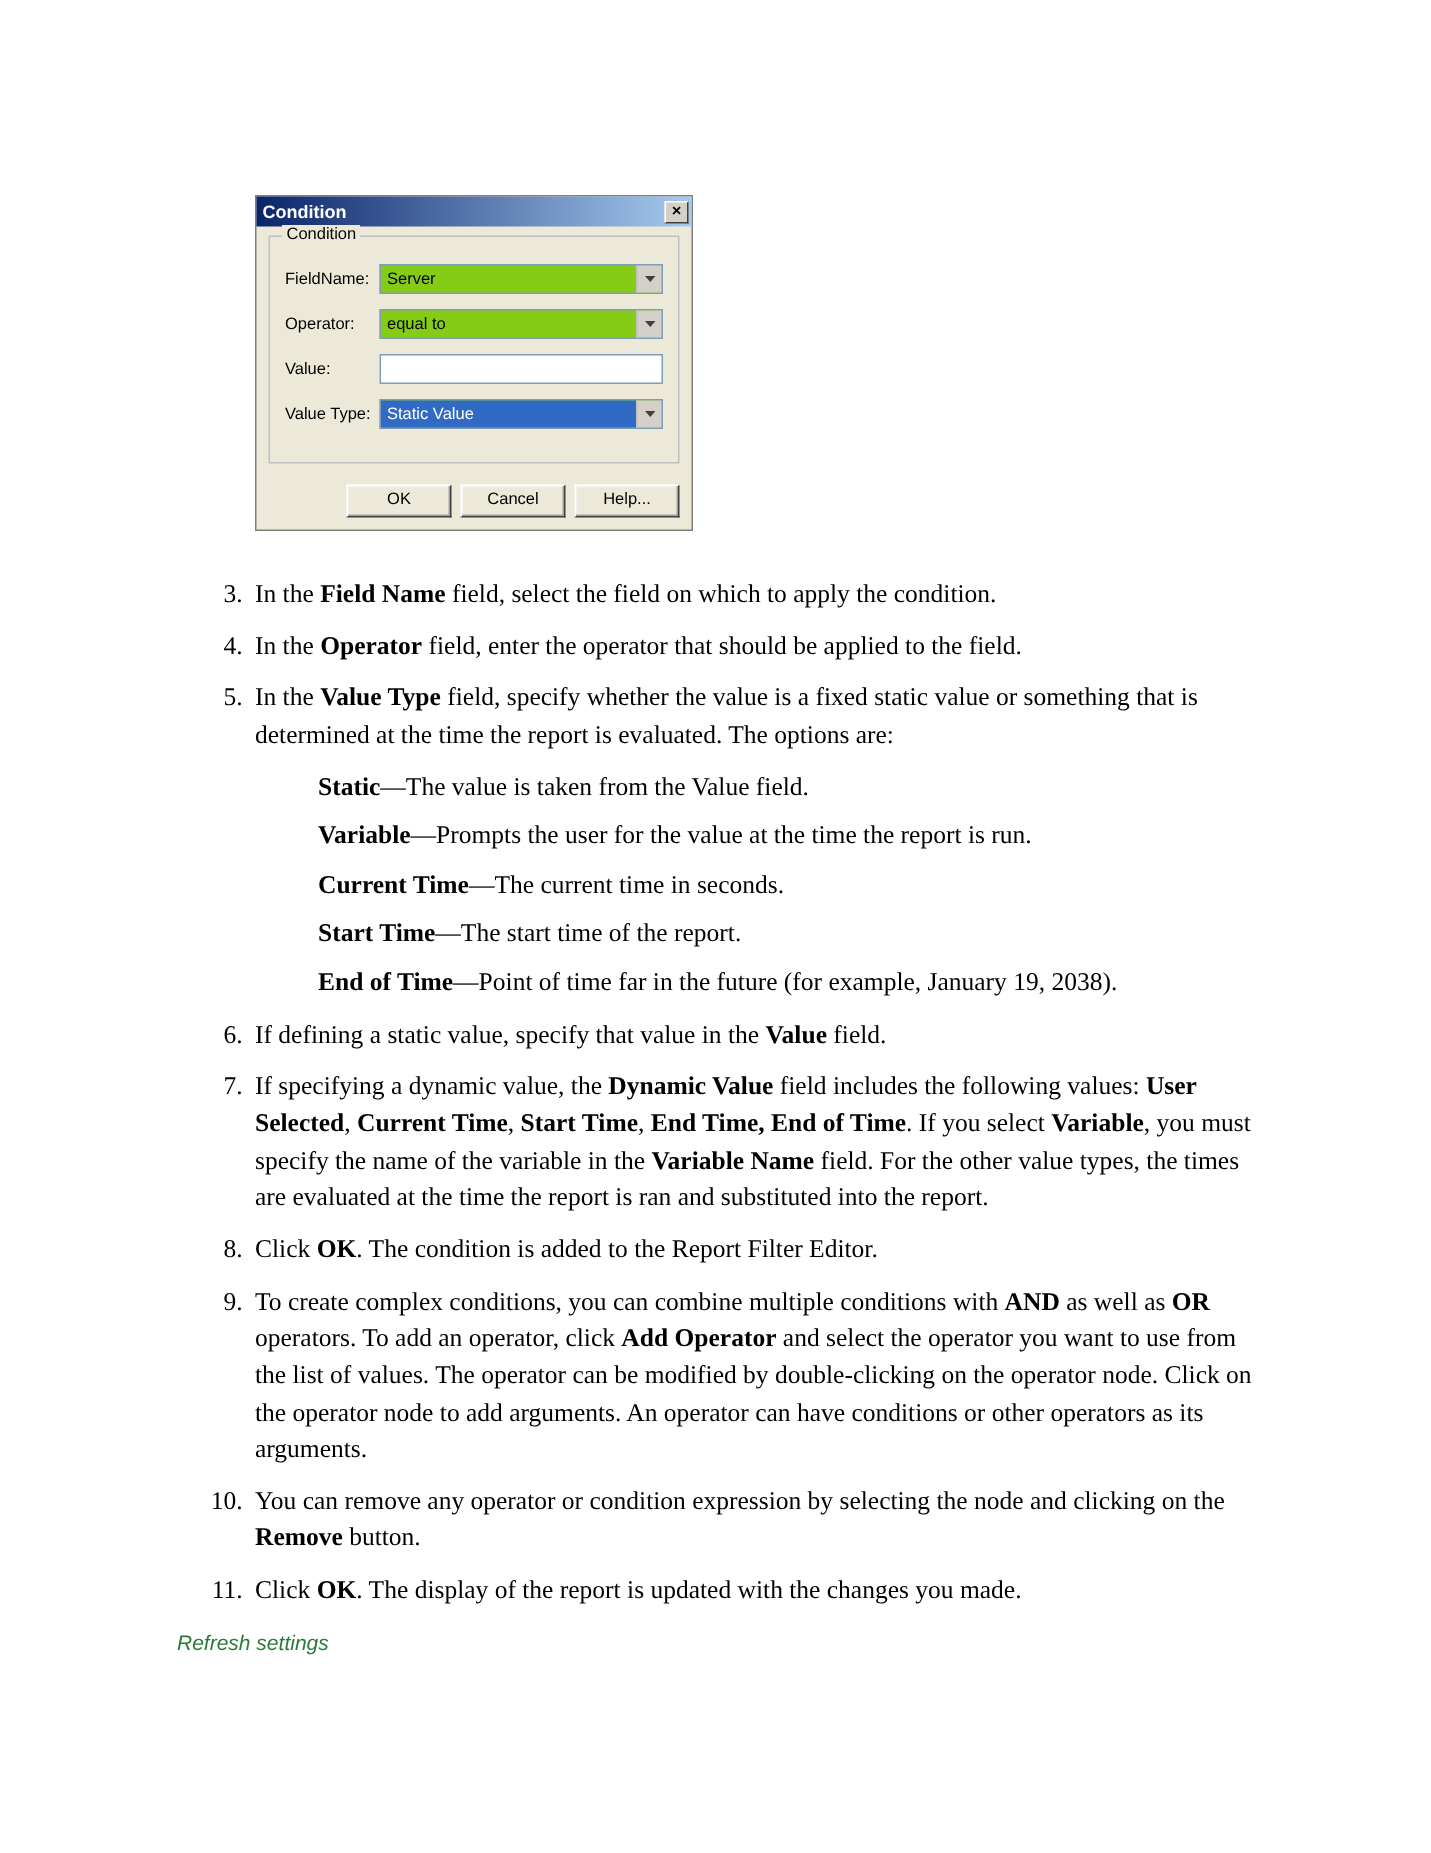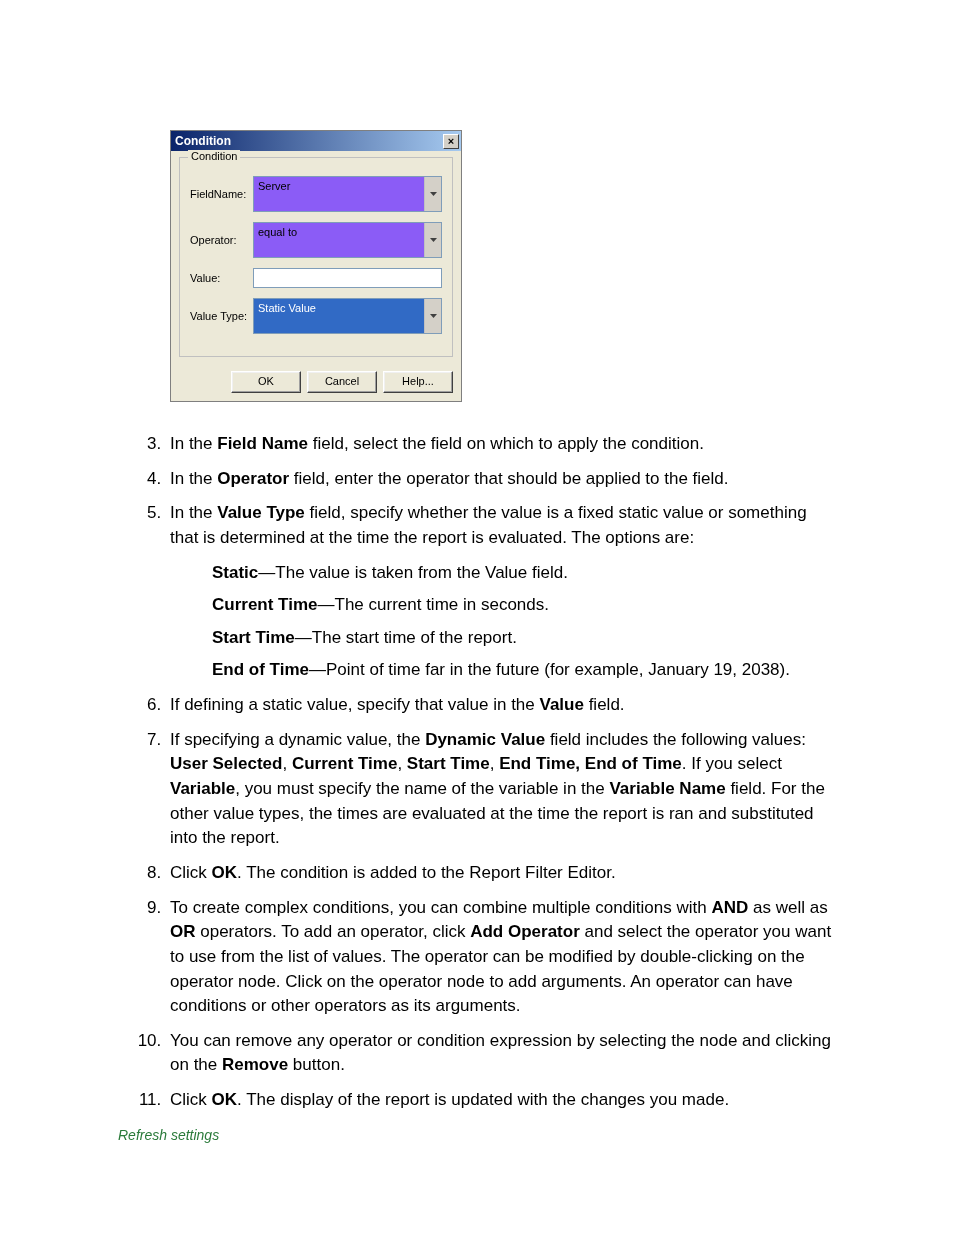--- a/index.html
+++ b/index.html
@@ -71,23 +71,23 @@
     margin-bottom: 10px;
   }
   .form-label {
     width: 63px;
     font-size: 11px;
   }
   .combo {
     flex: 1;
     display: flex;
     align-items: stretch;
-    height: 36px;
+    height: 20px;
     border: 1px solid #7f9db9;
-    background: #8b5cf6;
+    background: #84cc16;
     box-sizing: border-box;
   }
   .combo-text {
     flex: 1;
     padding: 2px 4px;
     font-size: 11px;
     line-height: 14px;
     overflow: hidden;
     white-space: nowrap;
   }
@@ -131,20 +131,21 @@
     text-align: center;
     line-height: 18px;
     box-shadow: inset -1px -1px 0 #a0a0a0, inset 1px 1px 0 #f0f0f0;
     box-sizing: border-box;
   }
 
   ol.main-list {
     margin: 0;
     padding-left: 48px;
     line-height: 1.45;
+    font-family: Liberation Serif, serif;
   }
   ol.main-list > li {
     padding-left: 4px;
     margin-bottom: 10px;
   }
   .opt-block {
     margin: 10px 0 10px 42px;
   }
   .opt-block p {
     margin: 0 0 8px 0;
@@ -228,20 +229,21 @@
     <li>
       <span>In the </span><span class="bold">Field Name</span><span> field, select the field on which to apply the condition.</span>
     </li>
     <li>
       <span>In the </span><span class="bold">Operator</span><span> field, enter the operator that should be applied to the field.</span>
     </li>
     <li>
       <span>In the </span><span class="bold">Value Type</span><span> field, specify whether the value is a fixed static value or something that is determined at the time the report is evaluated. The options are:</span>
       <div class="opt-block">
         <p><span class="bold">Static</span><span>—The value is taken from the Value field.</span></p>
+        <p><span class="bold">Variable</span><span>—Prompts the user for the value at the time the report is run.</span></p>
         <p><span class="bold">Current Time</span><span>—The current time in seconds.</span></p>
         <p><span class="bold">Start Time</span><span>—The start time of the report.</span></p>
         <p><span class="bold">End of Time</span><span>—Point of time far in the future (for example, January 19, 2038).</span></p>
       </div>
     </li>
     <li>
       <span>If defining a static value, specify that value in the </span><span class="bold">Value</span><span> field.</span>
     </li>
     <li>
       <span>If specifying a dynamic value, the </span><span class="bold">Dynamic Value</span><span> field includes the following values: </span><span class="bold">User Selected</span><span>, </span><span class="bold">Current Time</span><span>, </span><span class="bold">Start Time</span><span>, </span><span class="bold">End Time, End of Time</span><span>. If you select </span><span class="bold">Variable</span><span>, you must specify the name of the variable in the </span><span class="bold">Variable Name</span><span> field. For the other value types, the times are evaluated at the time the report is ran and substituted into the report.</span>

